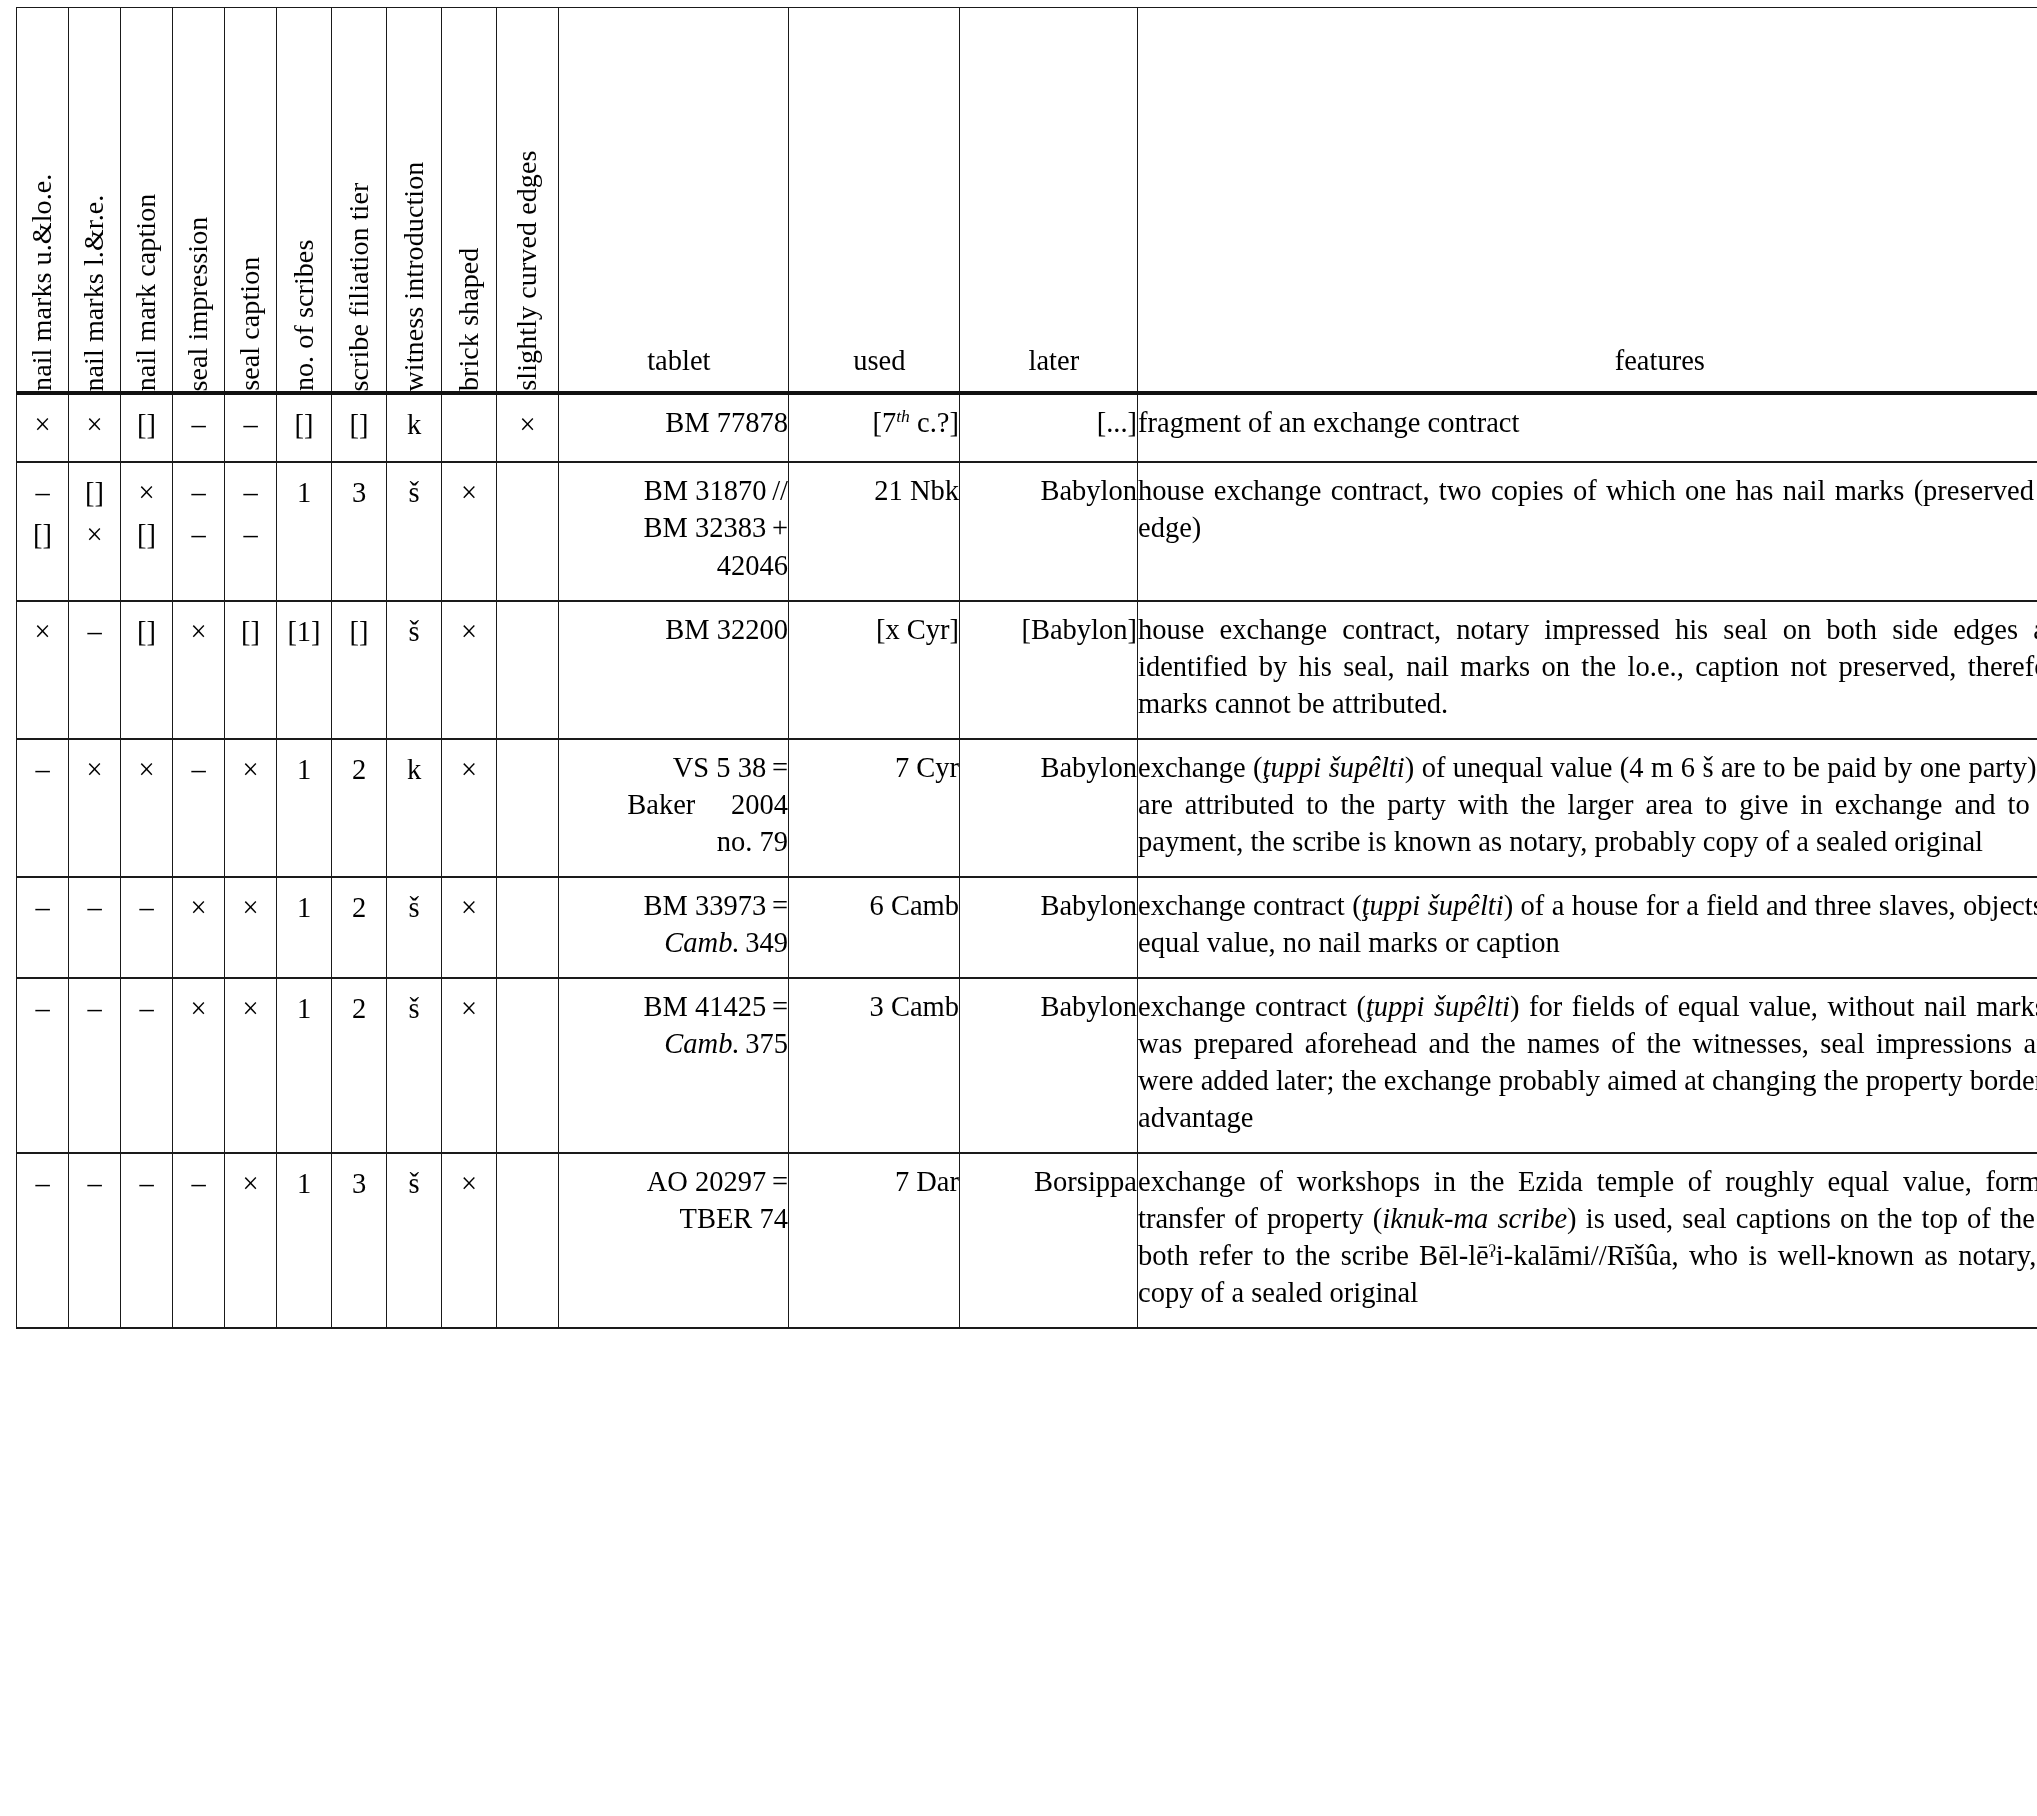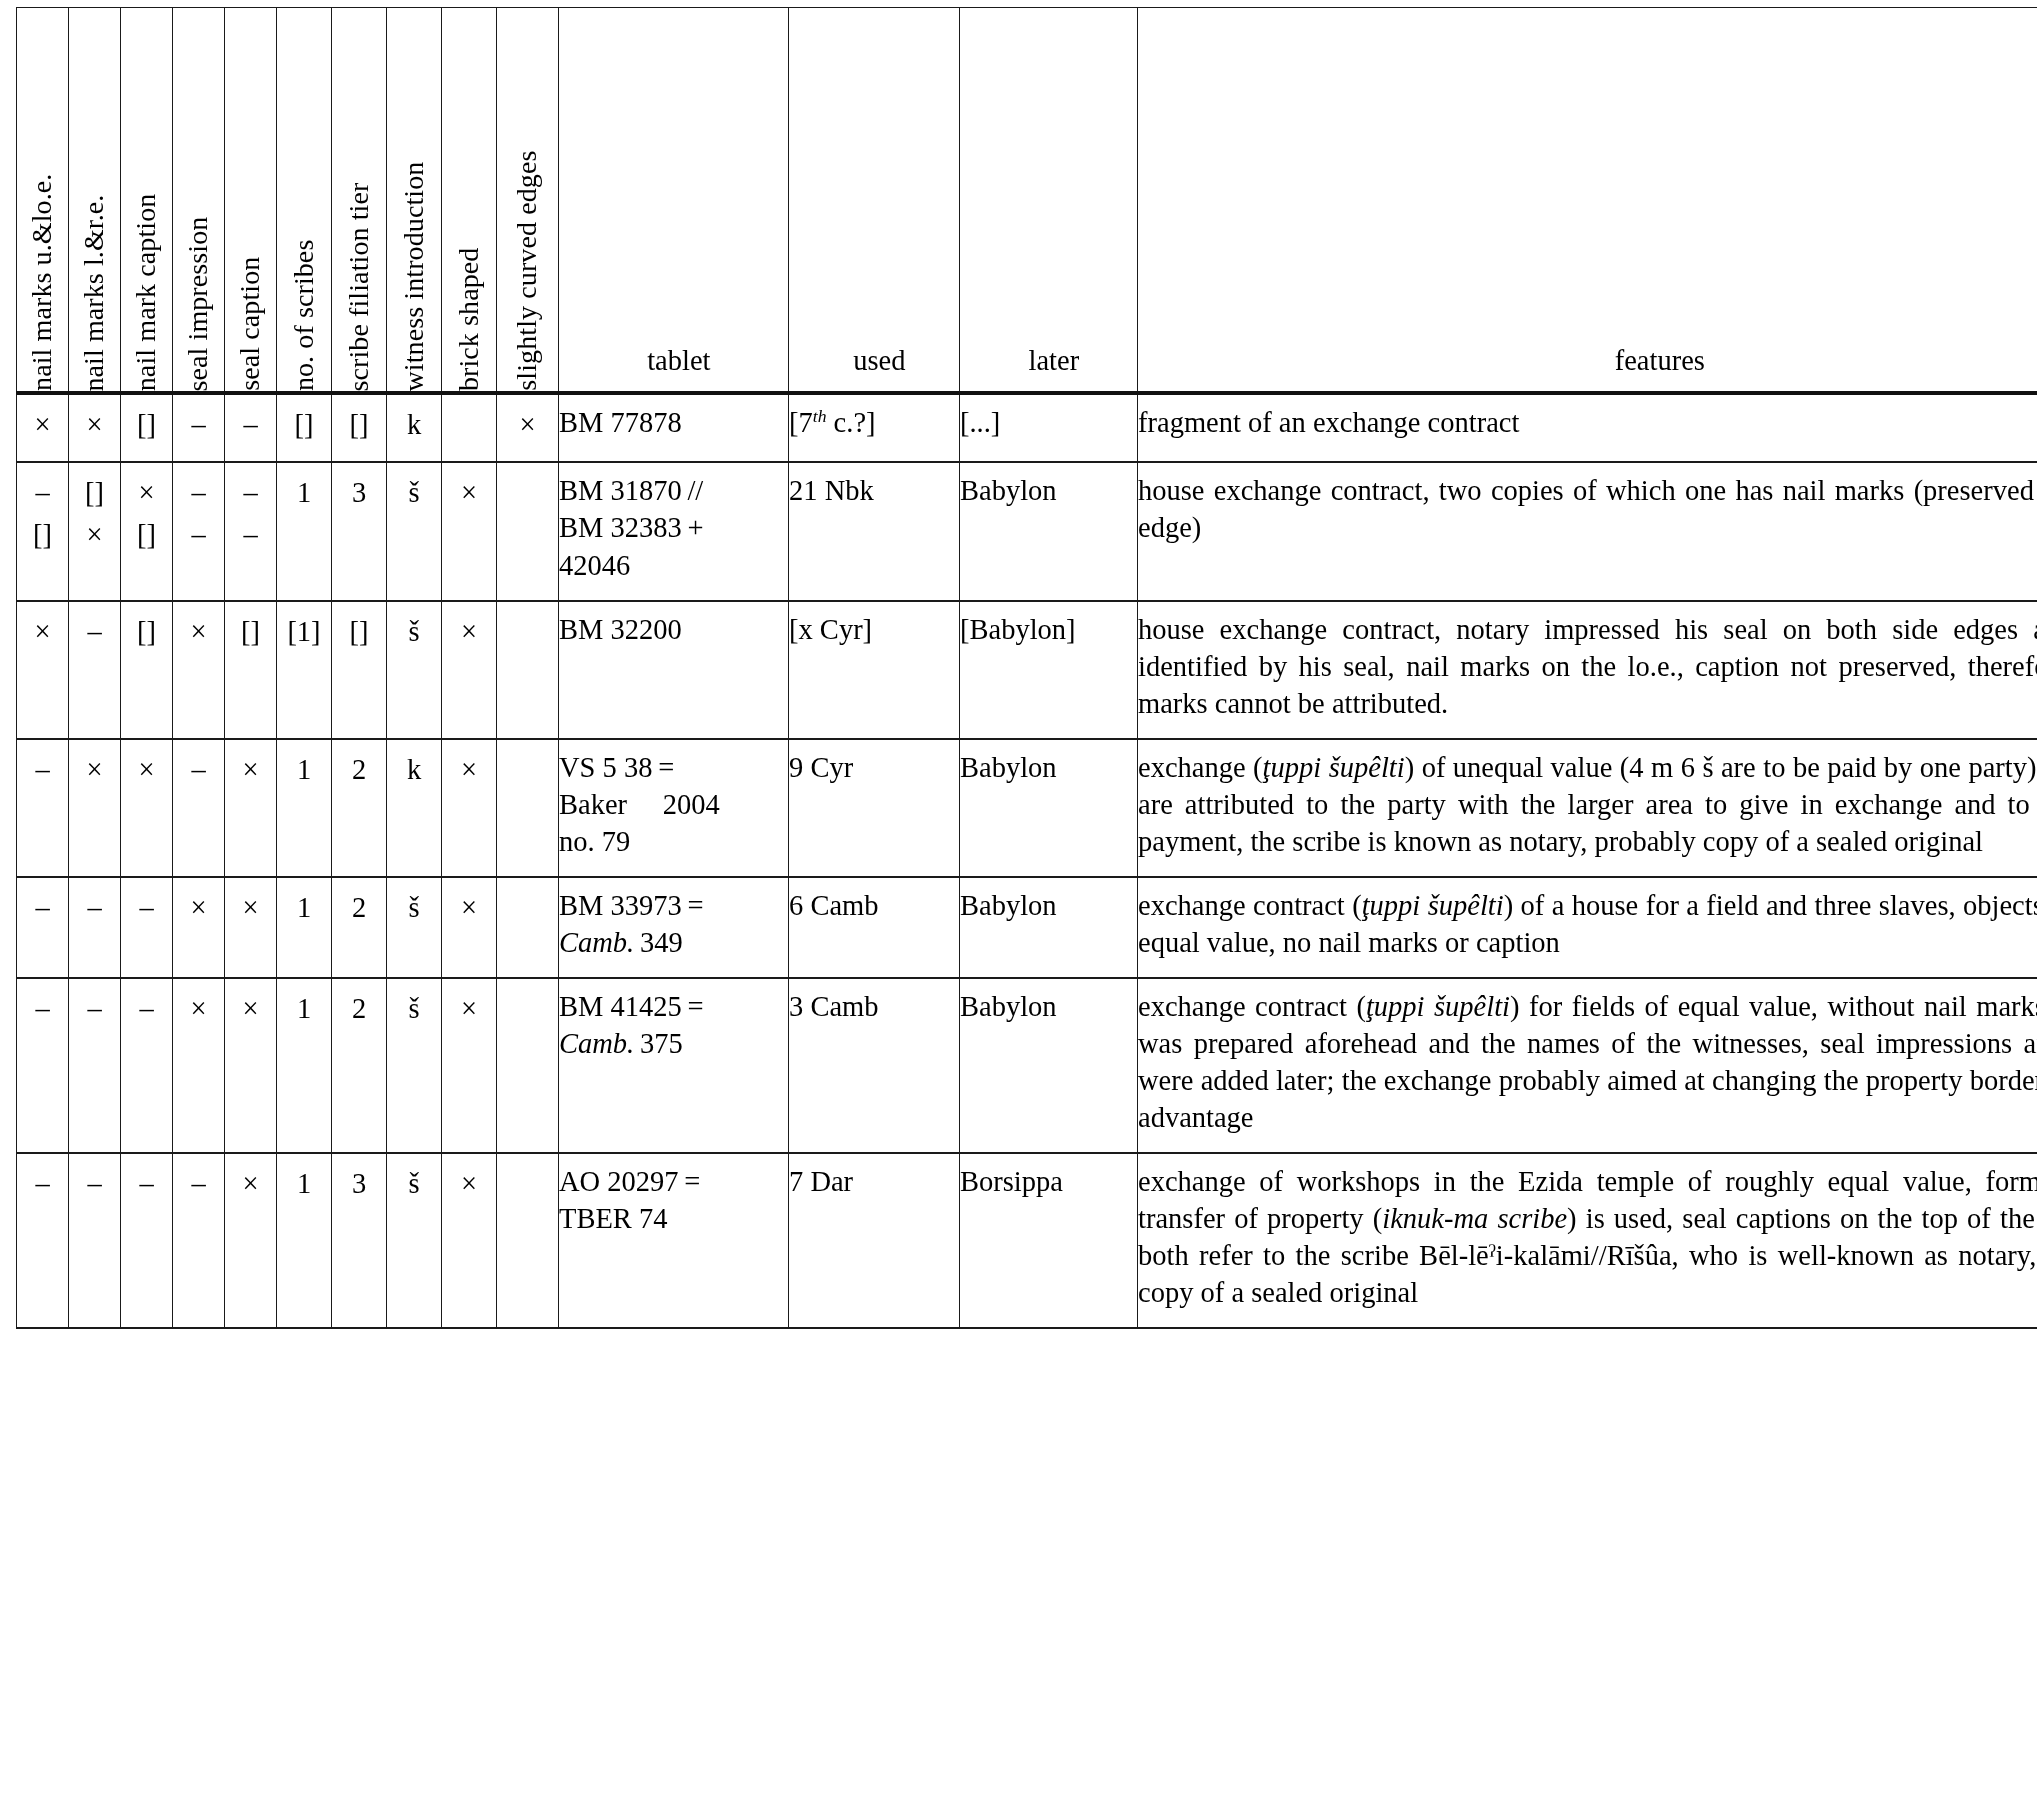--- a/index.html
+++ b/index.html
@@ -82,20 +82,21 @@
     padding-right: 0;
   }
   tr.data-row td.mark .ml {
     display: block;
     line-height: 1.45;
   }
   td.tablet, td.date, td.place {
     padding-left: 11.6px;
     padding-right: 7.1px;
     font-size: 28.5px;
+    text-align: right;
   }
   td.features {
     padding-left: 12.5px;
     padding-right: 5.3px;
     font-size: 28.5px;
     text-align: justify;
     text-justify: inter-word;
     hyphens: none;
   }
   td.features p {
@@ -340,21 +341,21 @@
           <td class="mark">
             <span class="ml">k</span>
           </td>
           <td class="mark">
             <span class="ml">×</span>
           </td>
           <td class="mark">
             <span class="ml"></span>
           </td>
           <td class="tablet">VS 5 38 =<br>Baker  2004<br>no. 79</td>
-          <td class="date">9 Cyr</td>
+          <td class="date">7 Cyr</td>
           <td class="place">Babylon</td>
           <td class="features">
             <p>exchange (<i>ţuppi šupêlti</i>) of unequal value (4 m 6 š are to be paid by one party), nail marks are attributed to the party with the larger area to give in exchange and to receive the payment, the scribe is known as notary, probably copy of a sealed original</p>
           </td>
         </tr>
         <tr class="data-row">
           <td class="mark">
             <span class="ml">–</span>
           </td>
           <td class="mark">

